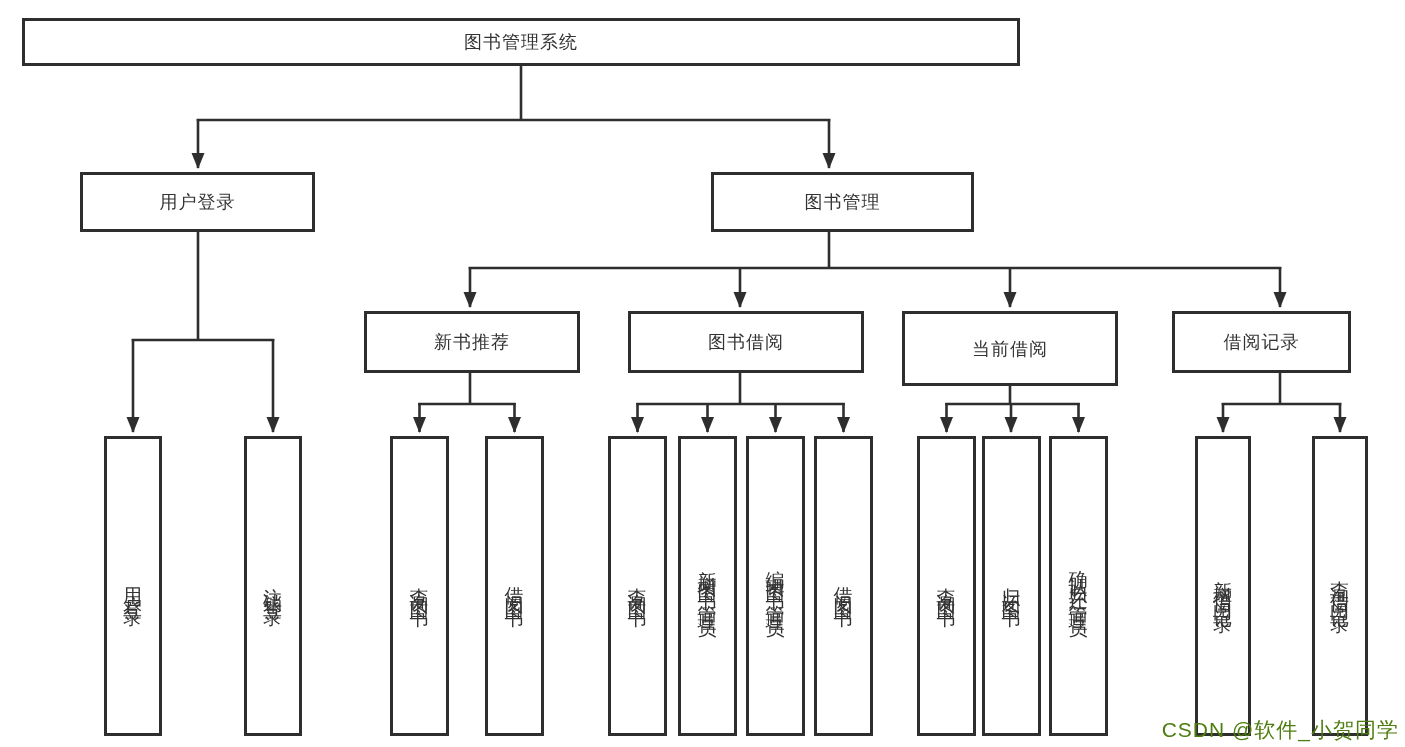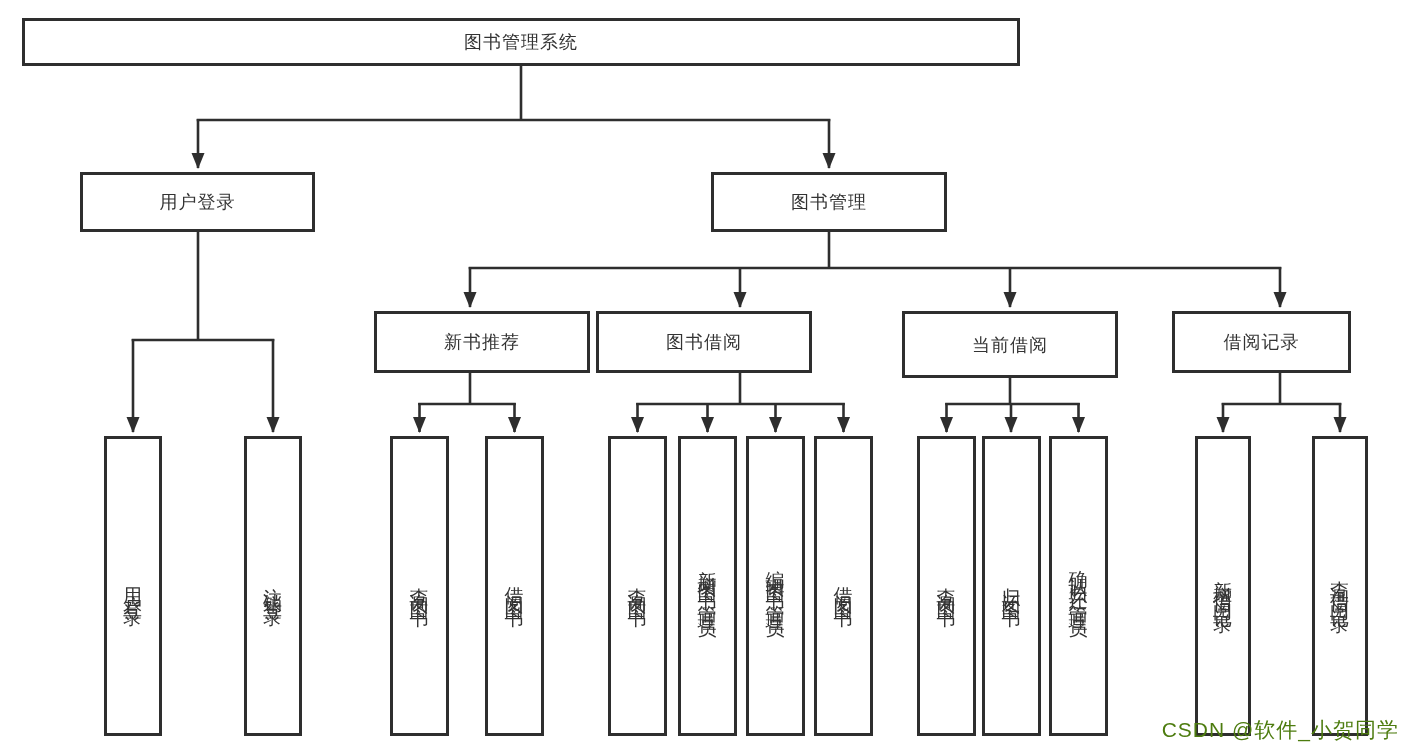--- a/index.html
+++ b/index.html
@@ -105,25 +105,25 @@
       <path d="M1011,403 V432"></path>
       <path d="M1078.5,403 V432"></path>
       <path d="M1223,403 V432"></path>
       <path d="M1340,403 V432"></path>
     </g>
   </svg>
 
   <div class="node hnode root-node" style="left:22px; top:18px; width:998px; height:48px;">图书管理系统</div>
 
   <div class="node hnode" style="left:80px; top:172px; width:235px; height:60px;">用户登录</div>
-  <div class="node hnode" style="left:711px; top:172px; width:236px; height:60px;">图书管理</div>
+  <div class="node hnode" style="left:711px; top:172px; width:263px; height:60px;">图书管理</div>
 
-  <div class="node hnode" style="left:374px; top:311px; width:216px; height:62px;">新书推荐</div>
-  <div class="node hnode" style="left:596px; top:311px; width:216px; height:62px;">图书借阅</div>
-  <div class="node hnode" style="left:902px; top:311px; width:216px; height:67px;">当前借阅</div>
+  <div class="node hnode" style="left:364px; top:311px; width:216px; height:62px;">新书推荐</div>
+  <div class="node hnode" style="left:628px; top:311px; width:236px; height:62px;">图书借阅</div>
+  <div class="node hnode" style="left:902px; top:311px; width:216px; height:75px;">当前借阅</div>
   <div class="node hnode" style="left:1172px; top:311px; width:179px; height:62px;">借阅记录</div>
 
   <div class="node vnode" style="left:104px; top:436px; width:58px; height:300px;">用户登录</div>
   <div class="node vnode" style="left:244px; top:436px; width:58px; height:300px;">注销登录</div>
 
   <div class="node vnode" style="left:390px; top:436px; width:59px; height:300px;">查询图书</div>
   <div class="node vnode" style="left:485px; top:436px; width:59px; height:300px;">借阅图书</div>
 
   <div class="node vnode" style="left:608px; top:436px; width:59px; height:300px;">查询图书</div>
   <div class="node vnode" style="left:678px; top:436px; width:59px; height:300px;">新增图书（管理员）</div>

